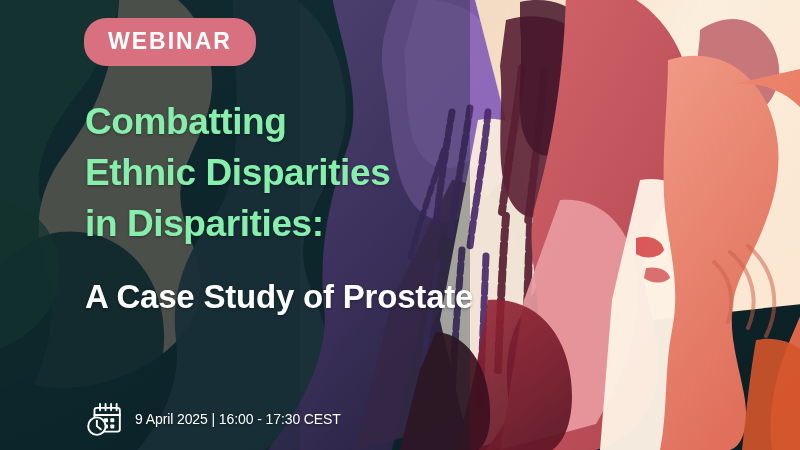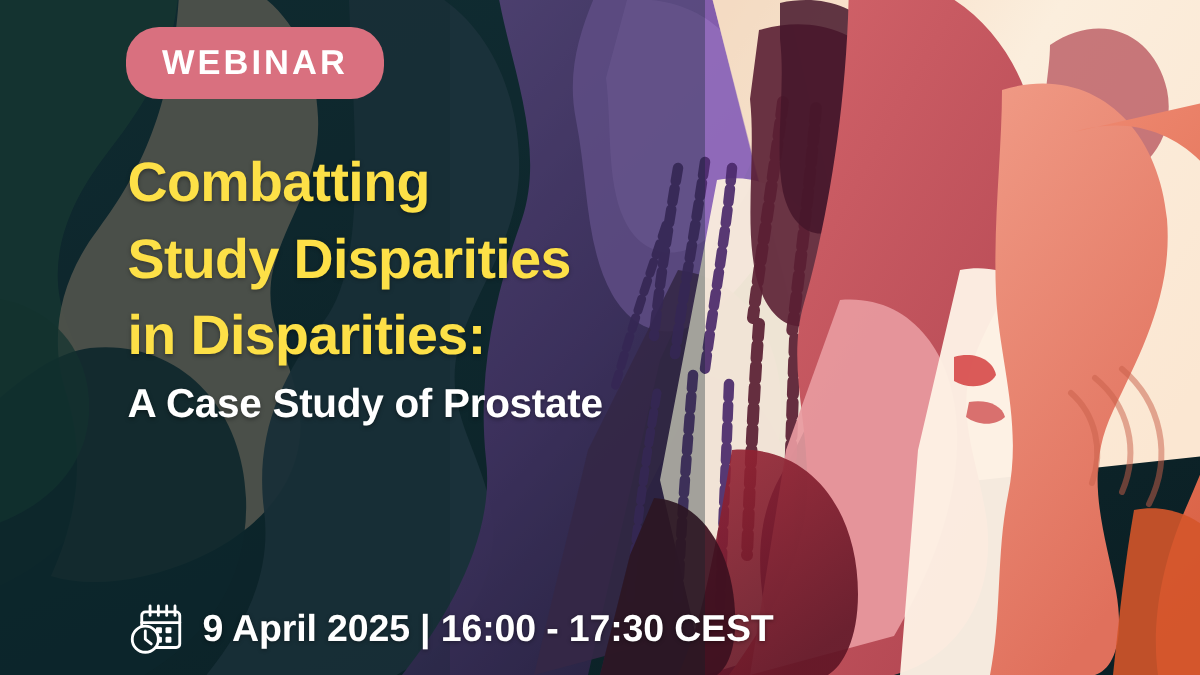--- a/index.html
+++ b/index.html
@@ -39,53 +39,53 @@
     font-weight:bold;
     letter-spacing:2.0px;
     line-height:1;
     padding:12px 24px 13px 24px;
     border-radius:22px;
     margin-left:-1px;
   }
 
   .title {
     margin-top:30px;
-    color:#fde047;
+    color:#86efac;
     font-size:37px;
     font-weight:bold;
     line-height:1.38;
     letter-spacing:-0.4px;
     text-shadow:0 1px 3px rgba(0,0,0,0.35);
   }
   .title .tline { display:block; white-space:nowrap; }
 
   .subtitle {
-    margin-top:1px;
+    margin-top:24px;
     color:#ffffff;
-    font-size:27px;
+    font-size:33px;
     font-weight:bold;
     line-height:1.46;
     letter-spacing:-0.2px;
     text-shadow:0 1px 3px rgba(0,0,0,0.35);
   }
   .subtitle .sline { display:block; white-space:nowrap; }
 
   .datebar {
     position:absolute;
     left:85px;
     top:400px;
     display:flex;
     align-items:center;
     gap:12px;
   }
   .cal-icon { width:38px; height:38px; flex:none; display:block; }
   .date-text {
     color:#ffffff;
-    font-size:25px;
-    font-weight:bold;
+    font-size:14px;
+    font-weight:normal;
     letter-spacing:-0.1px;
     white-space:nowrap;
     text-shadow:0 1px 3px rgba(0,0,0,0.4);
   }
 </style>
 </head>
 <body>
 
 <div id="banner">
 
@@ -239,21 +239,21 @@
       </g>
     </svg>
   </div>
 
   <div class="content">
 
     <div class="badge">WEBINAR</div>
 
     <div class="title">
       <span class="tline">Combatting</span>
-      <span class="tline">Study Disparities</span>
+      <span class="tline">Ethnic Disparities</span>
       <span class="tline">in Disparities:</span>
     </div>
 
     <div class="subtitle">
       <span class="sline">A Case Study of Prostate</span>
     </div>
   </div>
 
   <div class="datebar">
     <svg class="cal-icon" viewBox="0 0 48 48" fill="none" stroke="#ffffff" stroke-width="2.4" stroke-linecap="round" stroke-linejoin="round">

